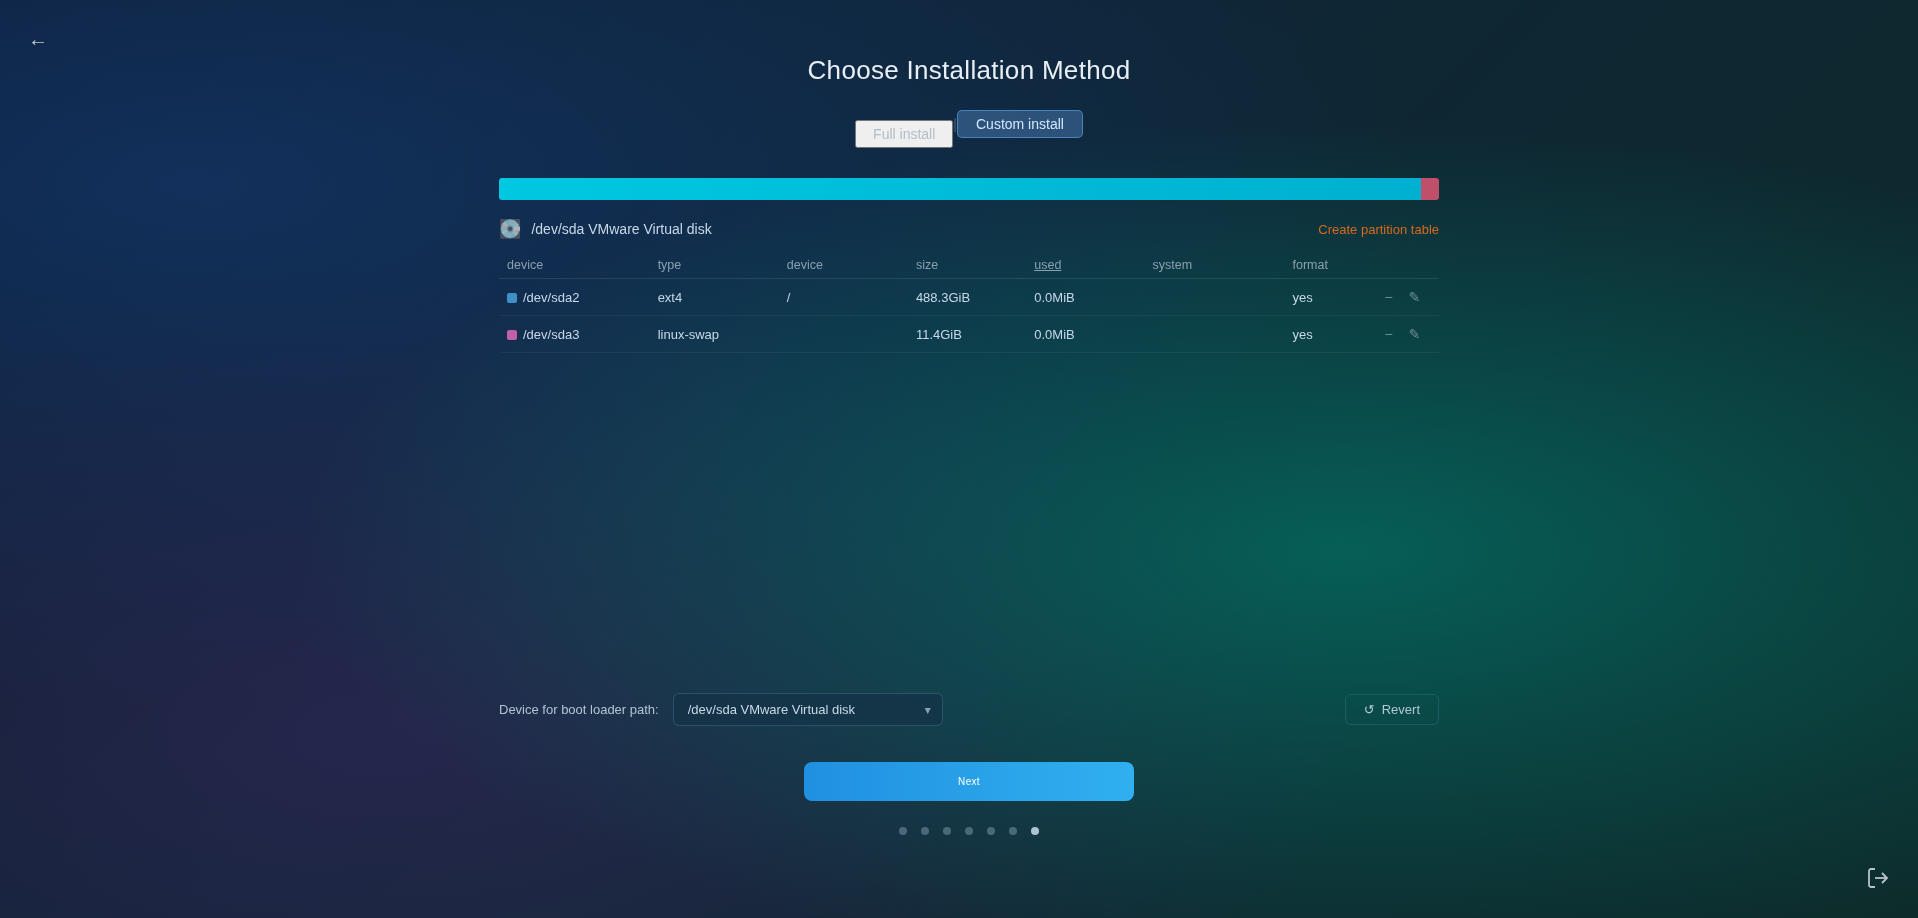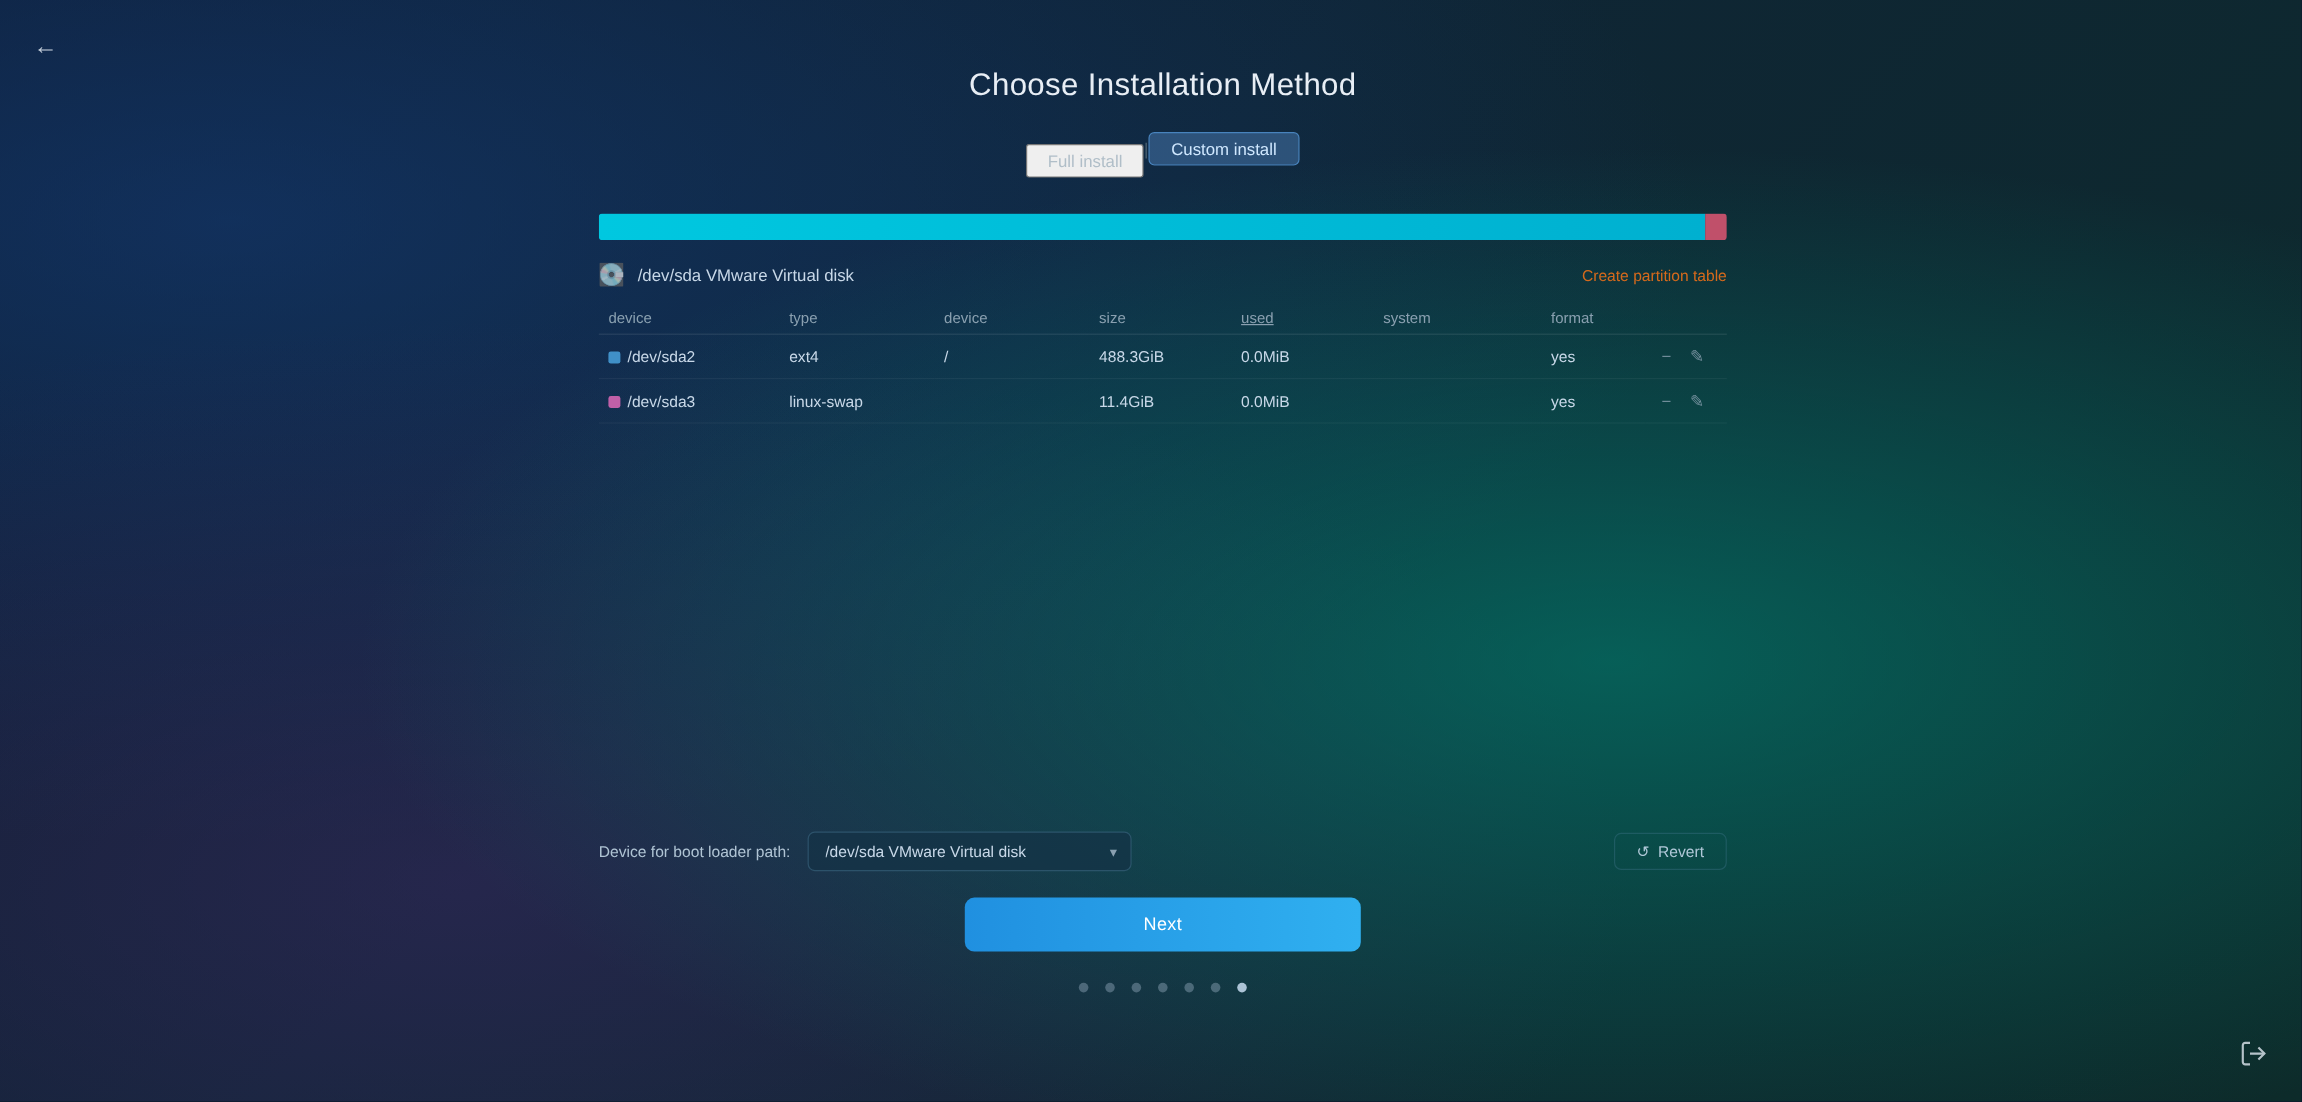--- a/index.html
+++ b/index.html
@@ -260,25 +260,25 @@
       border-radius: 6px;
       cursor: pointer;
       display: flex;
       align-items: center;
       gap: 7px;
     }
 
     .next-btn {
       display: block;
       width: 330px;
-      margin: 0 auto 22px;
+      margin: 14px auto 22px;
       background: linear-gradient(90deg, #2090e0, #30b0f0);
       border: none;
       color: #fff;
-      font-size: 15px;
+      font-size: 10px;
       font-weight: 500;
       padding: 14px;
       border-radius: 8px;
       cursor: pointer;
       letter-spacing: 0.3px;
     }
 
     
     .pagination {
       display: flex;

